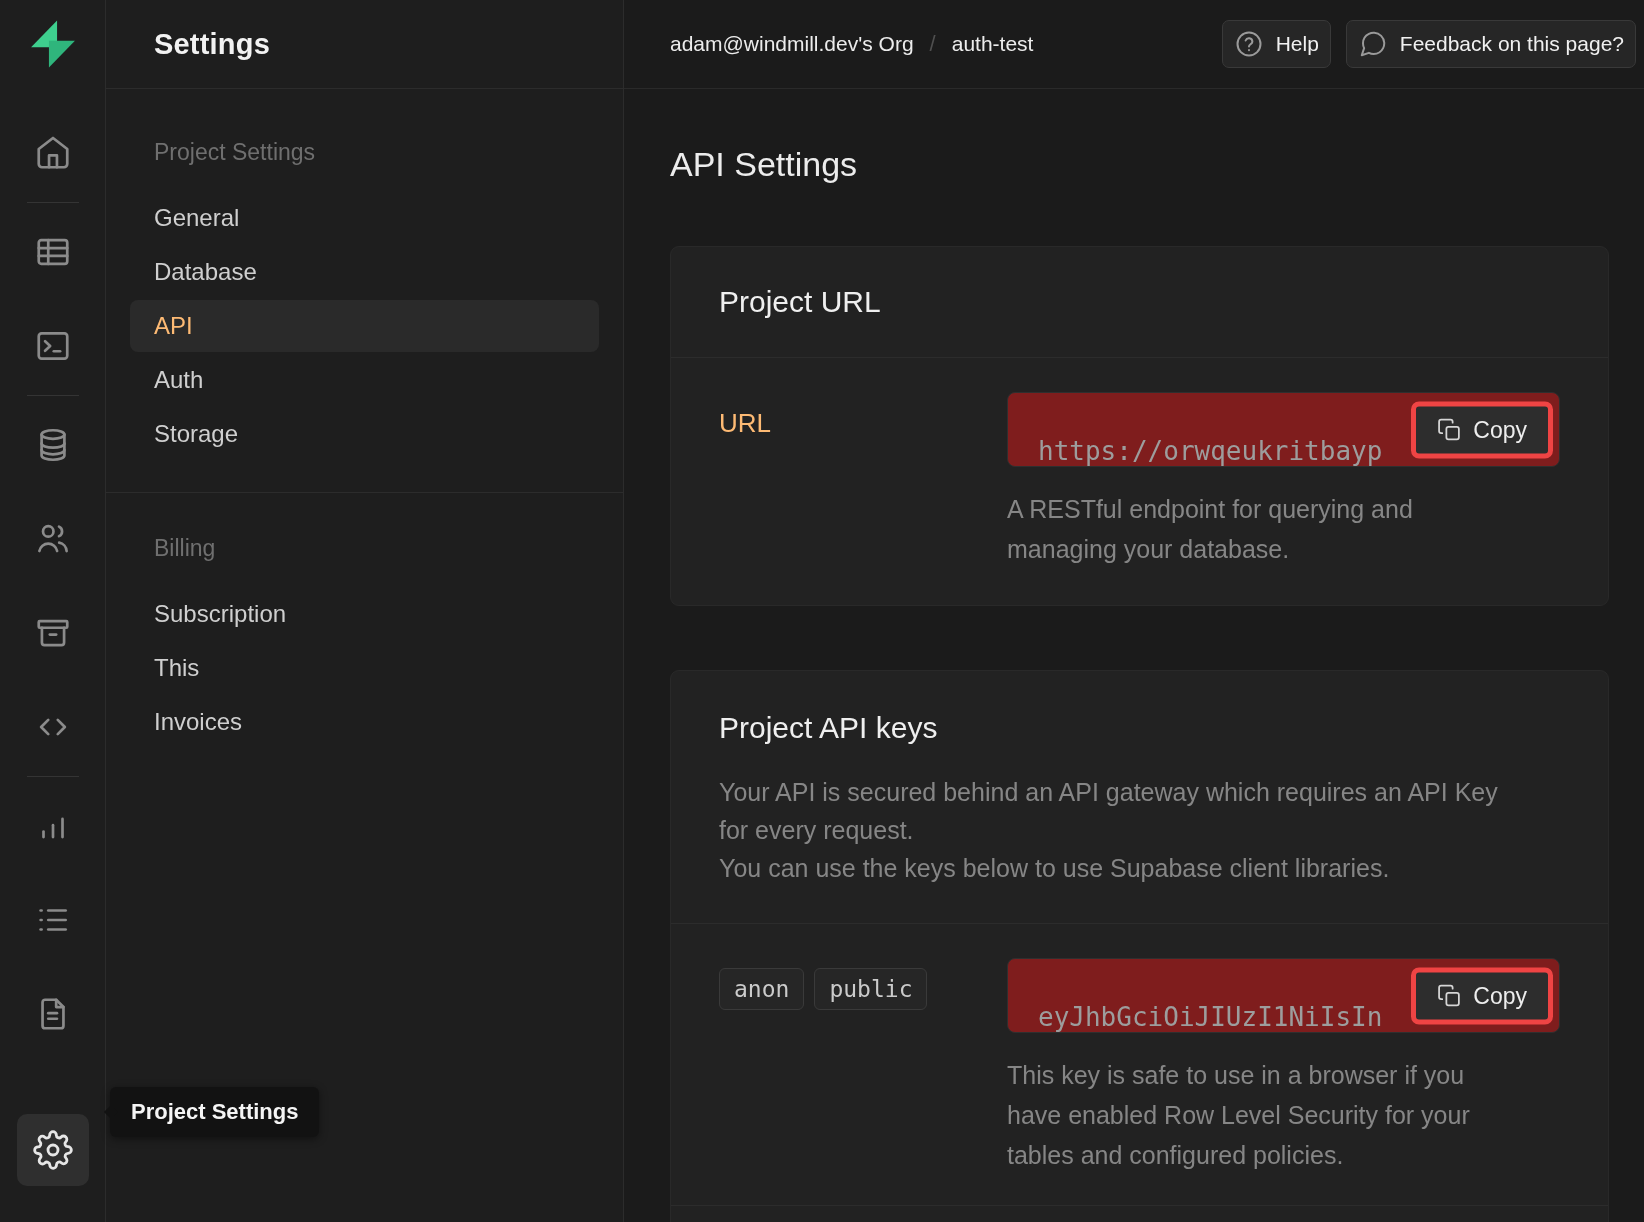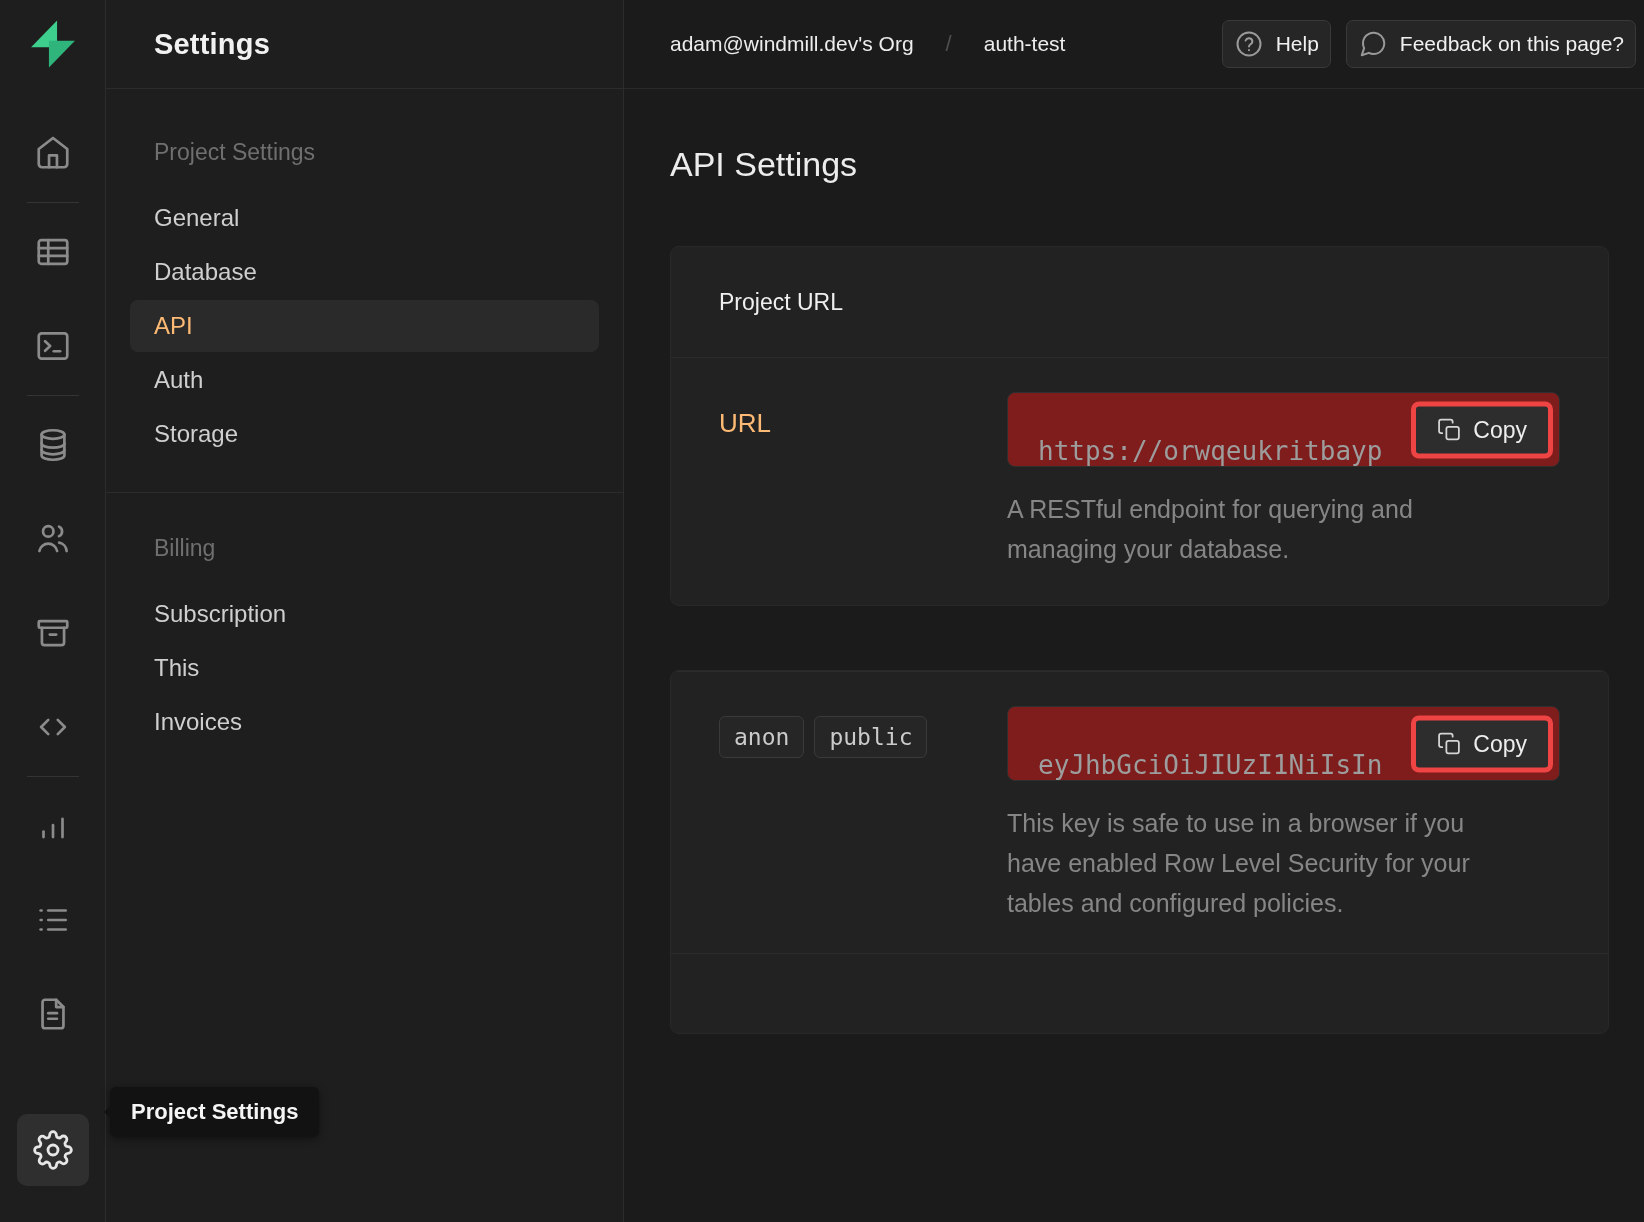--- a/index.html
+++ b/index.html
@@ -76,21 +76,21 @@
   .nav-item.active { background:#2a2a2a; color:#fdba74; font-weight:400; }
   .sidebar-divider { border-top:1px solid #2c2c2c; margin:32px -24px 42px; }
 
   
   .main { flex:1; display:flex; flex-direction:column; min-width:0; }
   .topbar {
     height:89px; border-bottom:1px solid #2a2a2a;
     display:flex; align-items:center;
     padding:0 8px 0 46px; flex-shrink:0;
   }
-  .breadcrumb { display:flex; align-items:center; gap:32px; font-size:21px; }
+  .breadcrumb { display:flex; align-items:center; gap:16px; font-size:21px; }
   .crumb { color:#ececec; cursor:pointer; }
   .crumb-sep { color:#4f4f4f; font-size:22px; }
   .topbar-actions { margin-left:auto; display:flex; gap:15px; }
   .top-btn {
     height:48px; display:inline-flex; align-items:center; gap:12px;
     background:#262626; border:1px solid #393939; border-radius:7px;
     padding:0 11px; font-size:21px; color:#f0f0f0; cursor:pointer;
     white-space:nowrap;
   }
   .top-btn .icn { color:#9a9a9a; display:flex; }
@@ -98,21 +98,21 @@
   
   .content { padding:56px 36px 0 46px; overflow:hidden; }
   .page-title { font-size:34px; font-weight:500; color:#ececec; margin-bottom:62px; }
 
   .card {
     background:#222222; border:1px solid #292929; border-radius:9px;
     width:939px; overflow:hidden;
   }
   .card + .card { margin-top:64px; }
   .card-header { padding:0 48px; height:110px; display:flex; align-items:center; }
-  .card-title { font-size:23px; font-weight:500; color:#efefef; }
+  .card-title { font-size:30px; font-weight:500; color:#efefef; }
 
   .card-body { border-top:1px solid #2c2c2c; padding:34px 48px 36px; }
   .field-row { display:flex; }
   .field-label { width:288px; flex-shrink:0; padding-top:16px; font-size:26px; color:#fdba74; }
   .field-main { flex:1; min-width:0; }
 
   .input-box {
     position:relative; height:75px;
     background:#7f1d1d; border:1px solid #2f2f2f; border-radius:8px;
     display:flex; align-items:flex-end; padding:0 160px 0 30px;
@@ -335,20 +335,25 @@
                   <span>Copy</span>
                 </button>
               </div>
               <p class="field-desc url-desc">A RESTful endpoint for querying and managing your database.</p>
             </div>
           </div>
         </div>
       </section>
 
       <section class="card">
+        <div class="card2-header">
+          <span class="card-title">Project API keys</span>
+          <p class="card-intro">Your API is secured behind an API gateway which requires an API Key for every request.</p>
+          <p class="card-intro">You can use the keys below to use Supabase client libraries.</p>
+        </div>
 
         <div class="key-section">
           <div class="badge-col">
             <span class="badge">anon</span>
             <span class="badge">public</span>
           </div>
           <div class="field-main">
             <div class="input-box">
               <span>eyJhbGciOiJIUzI1NiIsIn</span>
               <button class="copy-btn">

